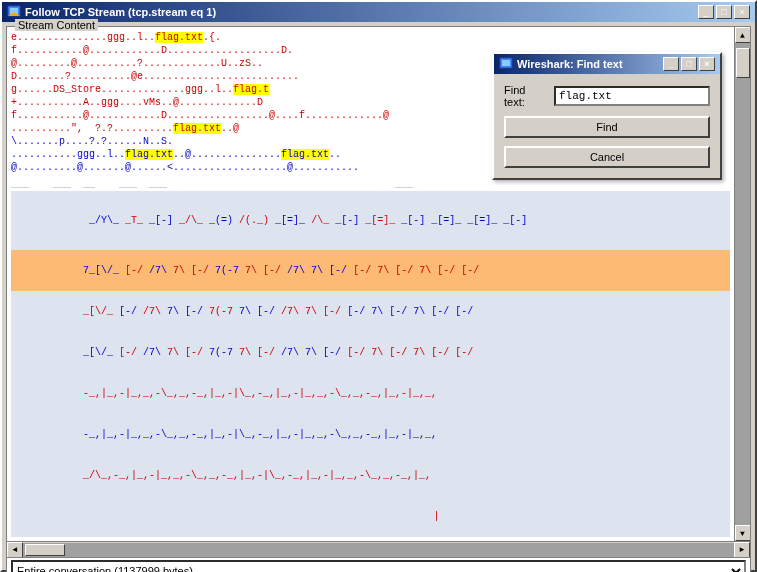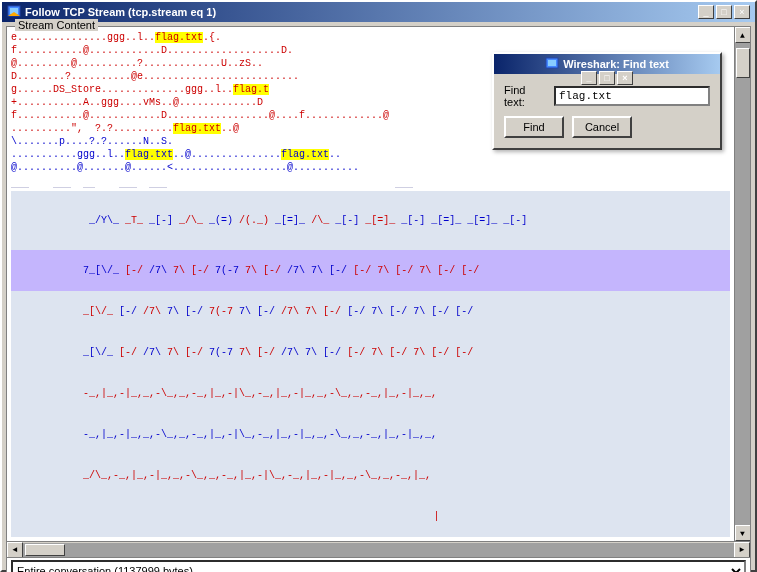--- a/index.html
+++ b/index.html
@@ -168,21 +168,20 @@
       background: linear-gradient(to right, #0a246a, #a6caf0);
       color: white;
       padding: 3px 5px;
       display: flex;
       align-items: center;
       justify-content: space-between;
       height: 20px;
       font-family: Arial, sans-serif;
       font-size: 11px;
       font-weight: bold;
-      flex-direction: column;
     }
 
     .find-body {
       padding: 10px;
       display: flex;
       flex-direction: column;
       gap: 8px;
     }
 
     .find-row {
@@ -198,20 +197,22 @@
       height: 20px;
       border: 2px inset #808080;
       font-family: 'Courier New', monospace;
       font-size: 11px;
       padding: 0 3px;
     }
 
     .find-buttons {
       display: flex;
       gap: 8px;
+      justify-content: center;
+      flex-direction: column;
     }
 
     .find-btn {
       height: 22px;
       min-width: 60px;
       background: #d4d0c8;
       border: 2px solid;
       border-top-color: #ffffff;
       border-left-color: #ffffff;
       border-right-color: #404040;
@@ -345,21 +346,21 @@
           <div class="stream-line red-text">+...........A..ggg....vMs..@.............D</div>
           <div class="stream-line red-text">f...........@............D.................@....f.............@</div>
           <div class="stream-line red-text">..........",&nbsp;&nbsp;?.?..........<span style="background:#ffff00">flag.txt</span>..@</div>
           <div class="stream-line blue-text">\.......p....?.?......N..S.</div>
           <div class="stream-line blue-text">...........ggg..l..<span style="background:#ffff00">flag.txt</span>..@...............<span style="background:#ffff00">flag.txt</span>..</div>
           <div class="stream-line blue-text">@..........@.......@......&lt;...................@...........</div>
           <div class="stream-line blue-text" style="margin-top:4px; color:#aaaacc;">___&nbsp;&nbsp;&nbsp;&nbsp;___&nbsp;&nbsp;__&nbsp;&nbsp;&nbsp;&nbsp;___&nbsp;&nbsp;___&nbsp;&nbsp;&nbsp;&nbsp;&nbsp;&nbsp;&nbsp;&nbsp;&nbsp;&nbsp;&nbsp;&nbsp;&nbsp;&nbsp;&nbsp;&nbsp;&nbsp;&nbsp;&nbsp;&nbsp;&nbsp;&nbsp;&nbsp;&nbsp;&nbsp;&nbsp;&nbsp;&nbsp;&nbsp;&nbsp;&nbsp;&nbsp;&nbsp;&nbsp;&nbsp;&nbsp;&nbsp;&nbsp;___</div>
           <div class="stream-line" style="color:#aaaacc; background:#dde4f0; padding:10px 0;">
             <span style="color:#0000cc">&nbsp;_/Y\_</span><span style="color:#cc0000">&nbsp;_T_</span><span style="color:#0000cc">&nbsp;_[-]</span><span style="color:#cc0000">&nbsp;_/\_</span><span style="color:#0000cc">&nbsp;_(=)</span><span style="color:#cc0000">&nbsp;/(._)</span><span style="color:#0000cc">&nbsp;_[=]_</span><span style="color:#cc0000">&nbsp;/\_</span><span style="color:#0000cc">&nbsp;_[-]</span><span style="color:#cc0000">&nbsp;_[=]_</span><span style="color:#0000cc">&nbsp;_[-]&nbsp;_[=]_&nbsp;_[=]_&nbsp;_[-]</span>
           </div>
-          <div class="stream-line" style="background:#c4b5fd; padding:1px 0;">
+          <div class="stream-line" style="background:#fdba74; padding:1px 0;">
             <span style="color:#0000cc">7_[\/_&nbsp;</span><span style="color:#cc0000">[-/&nbsp;</span><span style="color:#0000cc">/7\&nbsp;</span><span style="color:#cc0000">7\&nbsp;[-/&nbsp;</span><span style="color:#0000cc">7(-7&nbsp;</span><span style="color:#cc0000">7\&nbsp;[-/&nbsp;</span><span style="color:#0000cc">/7\&nbsp;7\&nbsp;[-/&nbsp;</span><span style="color:#cc0000">[-/&nbsp;7\&nbsp;[-/&nbsp;7\&nbsp;[-/&nbsp;[-/</span>
           </div>
           <div class="stream-line" style="background:#dde4f0; padding:1px 0;">
             <span style="color:#cc0000">_[\/_&nbsp;</span><span style="color:#0000cc">[-/&nbsp;</span><span style="color:#cc0000">/7\&nbsp;</span><span style="color:#0000cc">7\&nbsp;[-/&nbsp;</span><span style="color:#cc0000">7(-7&nbsp;</span><span style="color:#0000cc">7\&nbsp;[-/&nbsp;</span><span style="color:#cc0000">/7\&nbsp;7\&nbsp;[-/&nbsp;</span><span style="color:#0000cc">[-/&nbsp;7\&nbsp;[-/&nbsp;7\&nbsp;[-/&nbsp;[-/</span>
           </div>
           <div class="stream-line" style="background:#dde4f0; padding:1px 0;">
             <span style="color:#0000cc">_[\/_&nbsp;</span><span style="color:#cc0000">[-/&nbsp;</span><span style="color:#0000cc">/7\&nbsp;</span><span style="color:#cc0000">7\&nbsp;[-/&nbsp;</span><span style="color:#0000cc">7(-7&nbsp;</span><span style="color:#cc0000">7\&nbsp;[-/&nbsp;</span><span style="color:#0000cc">/7\&nbsp;7\&nbsp;[-/&nbsp;</span><span style="color:#cc0000">[-/&nbsp;7\&nbsp;[-/&nbsp;7\&nbsp;[-/&nbsp;[-/</span>
           </div>
           <div class="stream-line" style="background:#dde4f0; padding:1px 0;">
             <span style="color:#cc0000">-_,|_,-|_,_,-\_,_,-_,|_,-|\_,-_,|_,-|_,_,-\_,_,-_,|_,-|_,_,</span>

